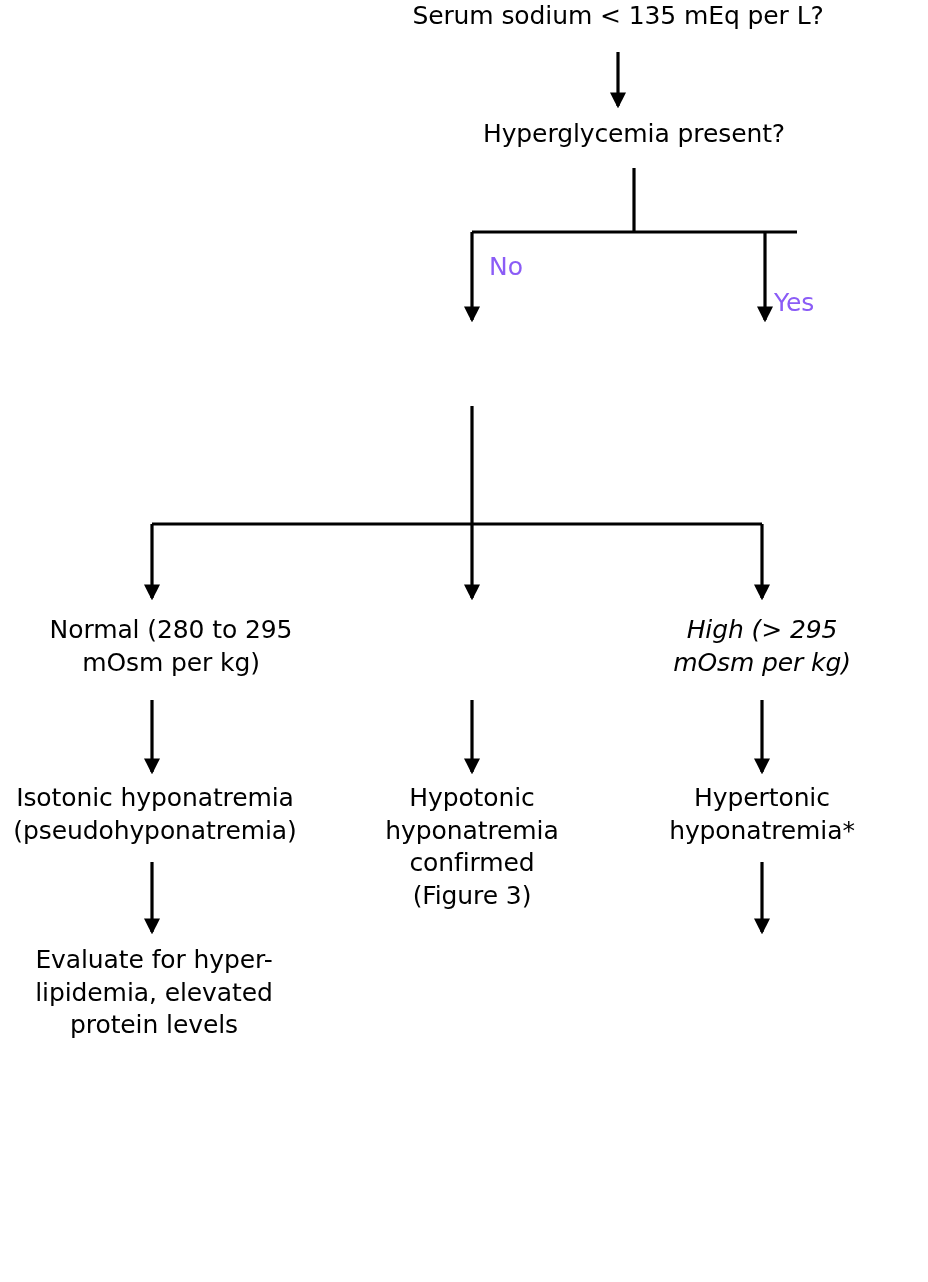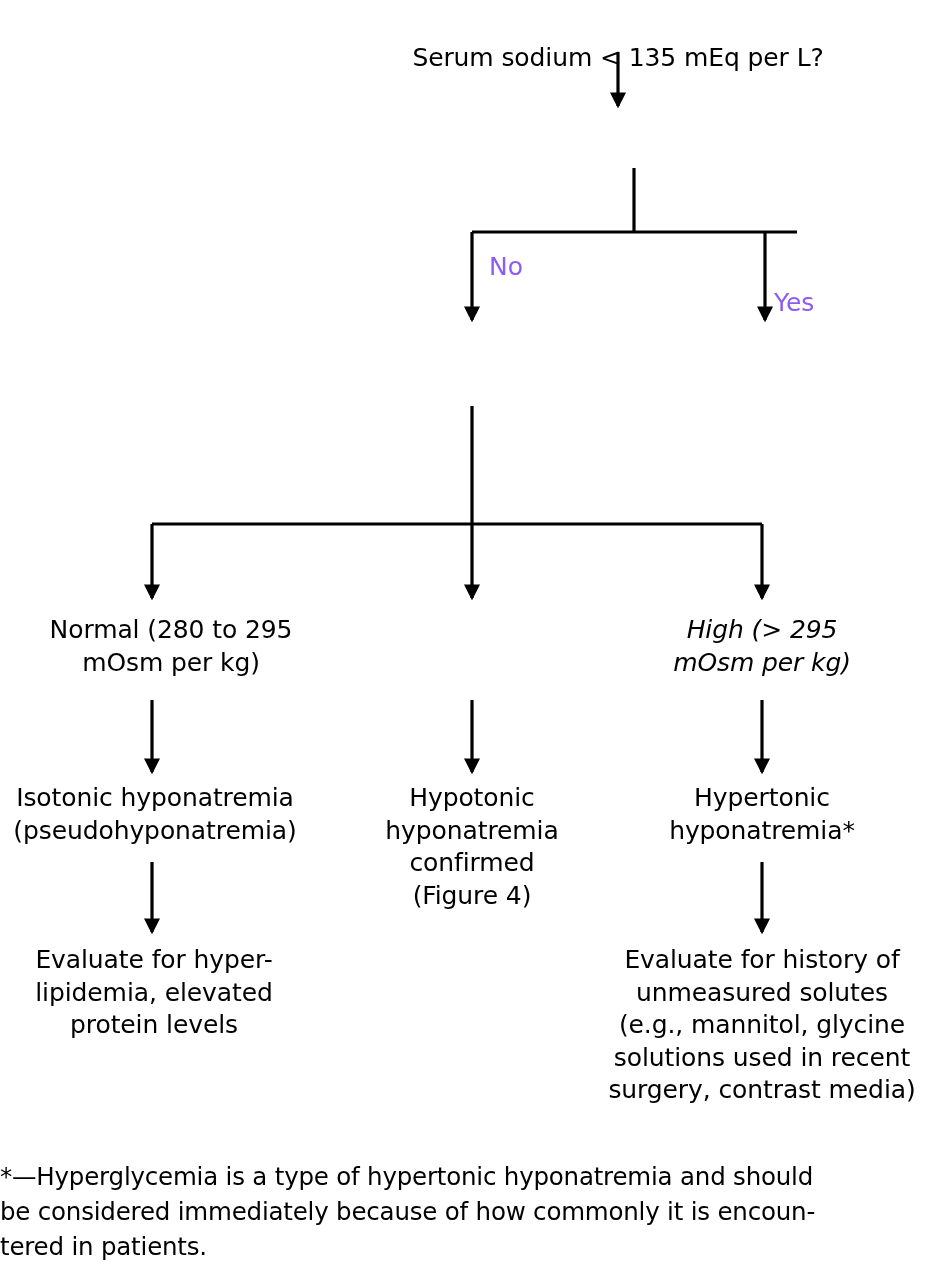--- a/index.html
+++ b/index.html
@@ -87,54 +87,47 @@
 
       <line x1="152" y1="700" x2="152" y2="772" marker-end="url(#arrow)"></line>
       <line x1="472" y1="700" x2="472" y2="772" marker-end="url(#arrow)"></line>
       <line x1="762" y1="700" x2="762" y2="772" marker-end="url(#arrow)"></line>
 
       <line x1="152" y1="862" x2="152" y2="932" marker-end="url(#arrow)"></line>
       <line x1="762" y1="862" x2="762" y2="932" marker-end="url(#arrow)"></line>
     </g>
   </svg>
 
-  <div class="node" style="left:328px; top:0px; width:580px;margin-top:42px;">Serum sodium &lt; 135 mEq per L?</div>
+  <div class="node" style="left:328px; top:0px; width:580px;">Serum sodium &lt; 135 mEq per L?</div>
 
+  <div class="node" style="left:354px; top:118px; width:560px;">Hyperglycemia present?</div>
 
   <div class="edge-label" style="left:489px; top:252px;">No</div>
 
   <div class="edge-label" style="left:774px; top:262px;margin-top:26px;">Yes</div>
 
 
 
   <div class="node" style="left:21px; top:614px; width:300px;">Normal (280 to 295
 mOsm per kg)</div>
 
 
   <div class="node" style="left:630px; top:614px; width:264px;font-style:italic;">High (&gt; 295
 mOsm per kg)</div>
 
   <div class="node" style="left:-4px; top:782px; width:318px;">Isotonic hyponatremia
 (pseudohyponatremia)</div>
 
   <div class="node" style="left:330px; top:782px; width:284px;">Hypotonic
 hyponatremia
 confirmed
-(Figure 4)</div>
+(Figure 3)</div>
 
   <div class="node" style="left:8px; top:944px; width:292px;">Evaluate for hyper-
 lipidemia, elevated
 protein levels</div>
 
   <div class="node" style="left:630px; top:782px; width:264px;">Hypertonic
 hyponatremia*</div>
 
-  <div class="node" style="left:596px; top:944px; width:332px;">Evaluate for history of
-unmeasured solutes
-(e.g., mannitol, glycine
-solutions used in recent
-surgery, contrast media)</div>
 
-  <div class="footnote">*—Hyperglycemia is a type of hypertonic hyponatremia and should
-be considered immediately because of how commonly it is encoun-
-tered in patients.</div>
 
 </div>
 
 </body></html>

